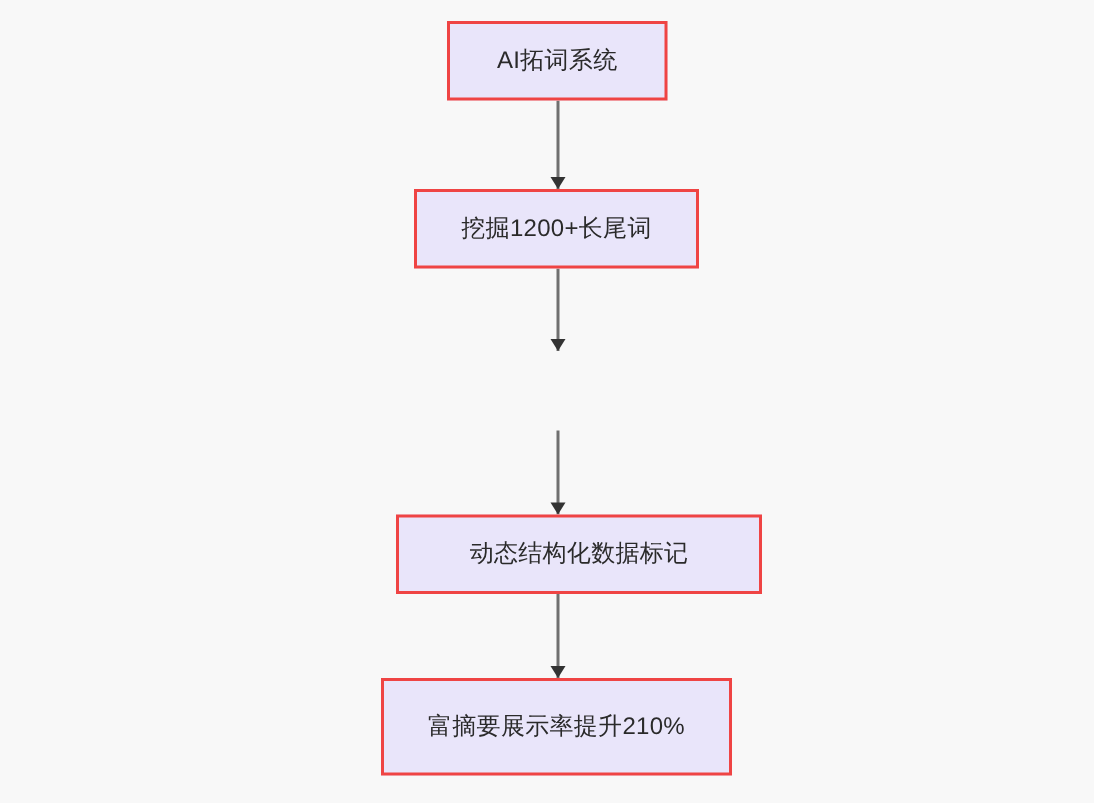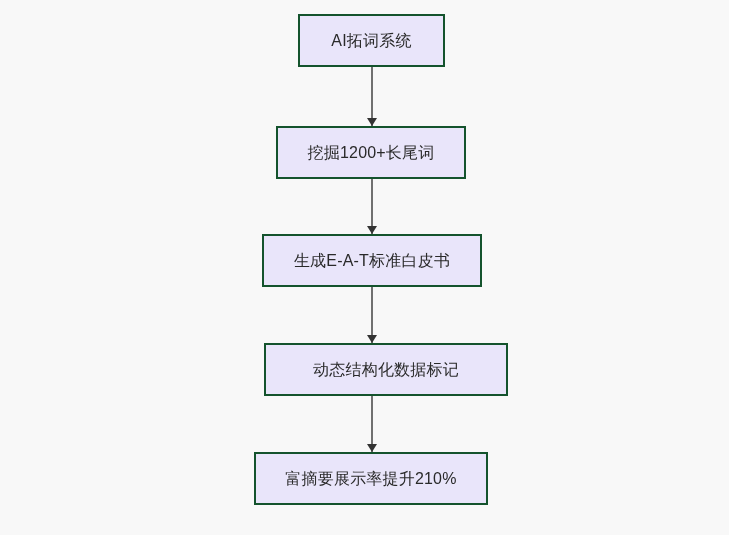--- a/index.html
+++ b/index.html
@@ -17,21 +17,21 @@
   #flowchart-canvas {
     position: relative;
     width: 729px;
     height: 535px;
   }
 
   .node-box {
     position: absolute;
     box-sizing: border-box;
     background: #e9e5fa;
-    border: 2px solid #14532d;
+    border: 2px solid #ef4444;
     display: flex;
     align-items: center;
     justify-content: center;
     text-align: center;
   }
 
   .node-label {
     font-size: 16px;
     line-height: 1.25;
     color: #2a2a2a;
@@ -86,25 +86,22 @@
   </div>
 
   <div class="node-box" style="left:298px; top:14px; width:147px; height:53px;">
     <span class="node-label">AI拓词系统</span>
   </div>
 
   <div class="node-box" style="left:276px; top:126px; width:190px; height:53px;">
     <span class="node-label">挖掘1200+长尾词</span>
   </div>
 
-  <div class="node-box" style="left:262px; top:234px; width:220px; height:53px;">
-    <span class="node-label">生成E-A-T标准白皮书</span>
-  </div>
 
   <div class="node-box" style="left:264px; top:343px; width:244px; height:53px;">
     <span class="node-label">动态结构化数据标记</span>
   </div>
 
-  <div class="node-box" style="left:254px; top:452px; width:234px; height:53px;">
+  <div class="node-box" style="left:254px; top:452px; width:234px; height:65px;">
     <span class="node-label">富摘要展示率提升210%</span>
   </div>
 
 </div>
 
 </body></html>

